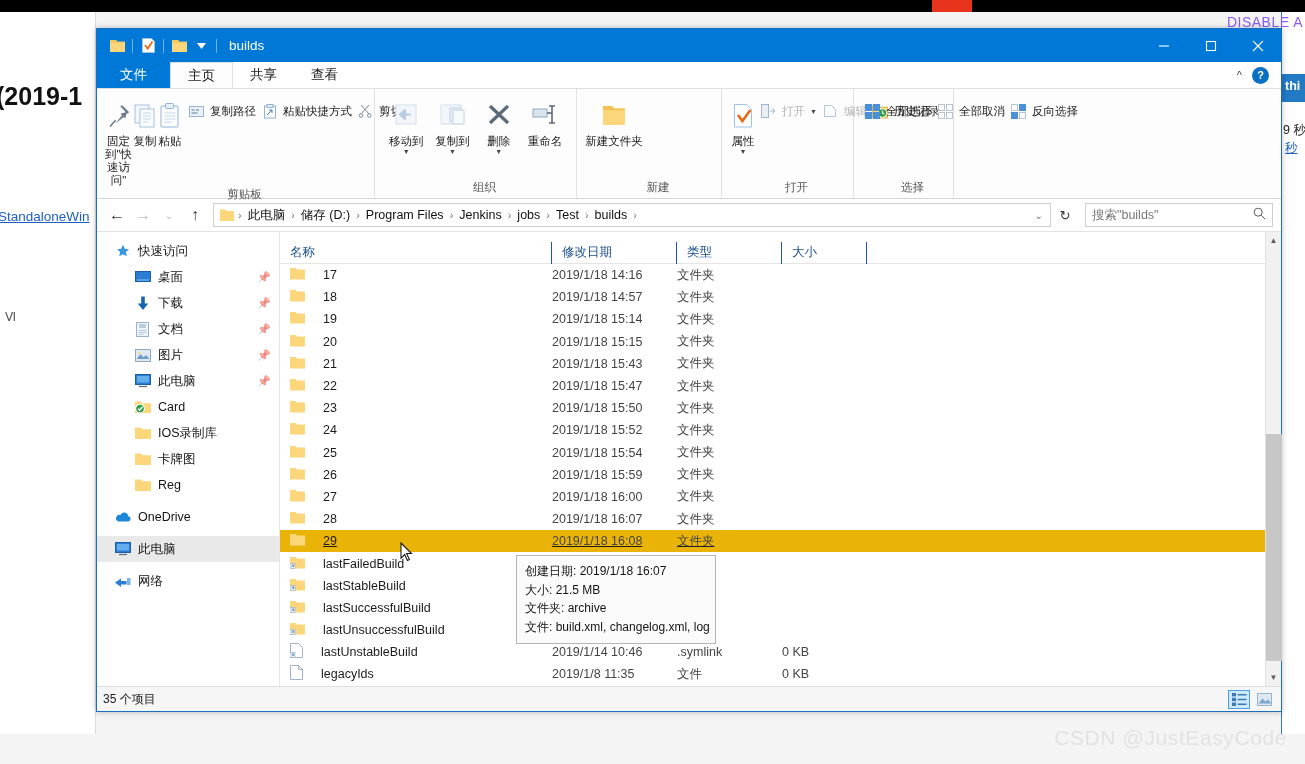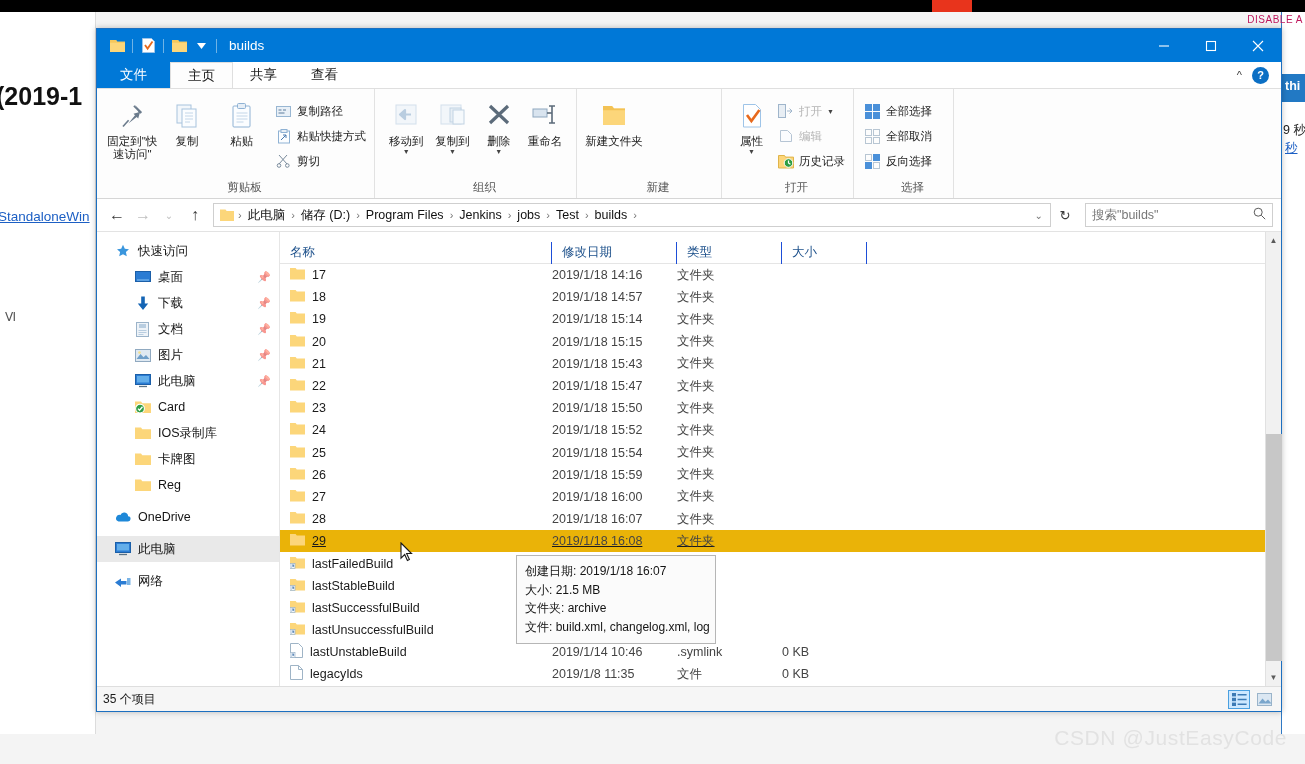--- a/index.html
+++ b/index.html
@@ -9,21 +9,21 @@
     overflow: hidden; background: #ffffff;
   }
   #root { position: relative; width: 1305px; height: 764px; background: #ffffff; }
 
   
   .bg-black-strip { position:absolute; left:0; top:0; width:1305px; height:12px; background:#000; }
   .bg-red-block { position:absolute; left:932px; top:0; width:40px; height:12px; background:#e8341c; }
   .bg-page { position:absolute; left:0; top:12px; width:1305px; height:752px; background:#f4f4f4; }
   .bg-white-col { position:absolute; left:0; top:12px; width:96px; height:722px; background:#fff; border-right:1px solid #dcdcdc; }
   .bg-white-right { position:absolute; left:1282px; top:12px; width:23px; height:722px; background:#fff; }
-  .bg-disable { position:absolute; right:2px; top:14px; font-size:10px; color:#be185d; letter-spacing:.5px; white-space:nowrap; }
+  .bg-disable { position:absolute; right:2px; top:14px; font-size:14px; color:#8b5cf6; letter-spacing:.5px; white-space:nowrap; }
   .bg-title { position:absolute; left:-4px; top:82px; font-size:25px; font-weight:bold; color:#111; white-space:nowrap; }
   .bg-link { position:absolute; left:-2px; top:209px; font-size:13.5px; color:#1c5fc4; text-decoration:underline; white-space:nowrap; }
   .bg-tick { position:absolute; left:5px; top:310px; font-size:12px; color:#555; }
   .bg-blue-panel { position:absolute; left:1281px; top:74px; width:24px; height:28px; background:#2279c4; }
   .bg-blue-text { position:absolute; left:1285px; top:79px; font-size:12.5px; color:#fff; font-weight:bold; white-space:nowrap; }
   .bg-right-line1 { position:absolute; left:1283px; top:122px; font-size:12.5px; color:#222; white-space:nowrap; }
   .bg-right-line2 { position:absolute; left:1285px; top:140px; font-size:12.5px; color:#1c5fc4; text-decoration:underline; white-space:nowrap; }
   .bg-right-border { position:absolute; left:1281px; top:12px; width:1px; height:722px; background:#2f79c4; }
   .watermark { position:absolute; right:18px; bottom:14px; font-size:21px; color:#e2e2e2; letter-spacing:.6px; white-space:nowrap; }
 
@@ -55,21 +55,21 @@
              display:flex; align-items:center; justify-content:center; }
 
   
   .ribbon { height:110px; background:#fdfdfd; border-bottom:1px solid #d6d6d6; display:flex; position:relative; flex:0 0 auto; }
   .rgroup { position:relative; display:flex; flex-direction:column; border-right:1px solid #e2e2e2; padding:4px 0 0 0; }
   .rgroup-body { display:flex; flex:1; align-items:flex-start; padding:3px 8px 0 8px; }
   .rgroup-title { text-align:center; font-size:11.5px; color:#555; padding-bottom:3px;padding-left:18px; }
   .big-btn { width:58px; display:flex; flex-direction:column; align-items:center; padding-top:4px; }
   .big-btn .lbl { font-size:11.5px; color:#222; text-align:center; line-height:13px; margin-top:3px; }
   .big-ico { height:32px; display:flex; align-items:center; justify-content:center; }
-  .small-col { display:flex; flex-direction:column; justify-content:flex-start; padding-top:5px; gap:5px; }
+  .small-col { display:flex; justify-content:flex-start; padding-top:5px; gap:5px; }
   .small-btn { display:flex; align-items:center; gap:5px; font-size:11.5px; color:#222; height:20px; white-space:nowrap; }
   .small-btn.dis { color:#b3b3b3; }
   .small-ic { width:17px; height:17px; display:flex; align-items:center; justify-content:center; }
   .caret { font-size:7px; color:#444; }
 
   
   .addr-row { height:32px; display:flex; align-items:center; background:#fff; padding:0 8px; flex:0 0 auto; gap:2px; }
   .nav-btn { width:24px; height:24px; display:flex; align-items:center; justify-content:center; color:#3b3b3b; font-size:16px; }
   .nav-btn.dim { color:#bfbfbf; }
   .addr-box { flex:1; height:24px; border:1px solid #cfcfcf; background:#fff; display:flex; align-items:center; padding:0 4px; margin-left:4px; }
@@ -96,21 +96,21 @@
   .cols { height:22px; display:flex; align-items:center; border-bottom:1px solid #e5e5e5; background:#fff; font-size:12.5px; color:#1b4f8a; }
   .col { padding-left:10px; border-right:1px solid #1d4ed8; height:22px; display:flex; align-items:center; }
   .c-name { width:272px; }
   .c-date { width:125px; }
   .c-type { width:105px; }
   .c-size { width:85px; }
   .rows { flex:1; overflow:hidden; position:relative; }
   .row { height:22.2px; display:flex; align-items:center; font-size:12.5px; color:#1b1b1b; }
   .row.sel { background:#eab308;text-decoration:underline; }
   .cell { display:flex; align-items:center; height:100%; }
-  .cell.name { width:272px; padding-left:10px; gap:7px; }
+  .cell.name { width:272px; padding-left:10px; gap:18px; }
   .cell.date { width:125px; color:#444; }
   .cell.type { width:105px; color:#444; }
   .cell.size { width:85px; color:#444; }
 
   
   .vscroll { width:16px; background:#f1f1f1; border-left:1px solid #e1e1e1; display:flex; flex-direction:column;
              align-items:center; flex:0 0 auto; }
   .sc-arrow { height:17px; width:16px; display:flex; align-items:center; justify-content:center; color:#5a5a5a; font-size:8px; }
   .sc-track { flex:1; width:16px; position:relative; }
   .sc-thumb { position:absolute; left:0; width:16px; background:#c7c7c7; }

